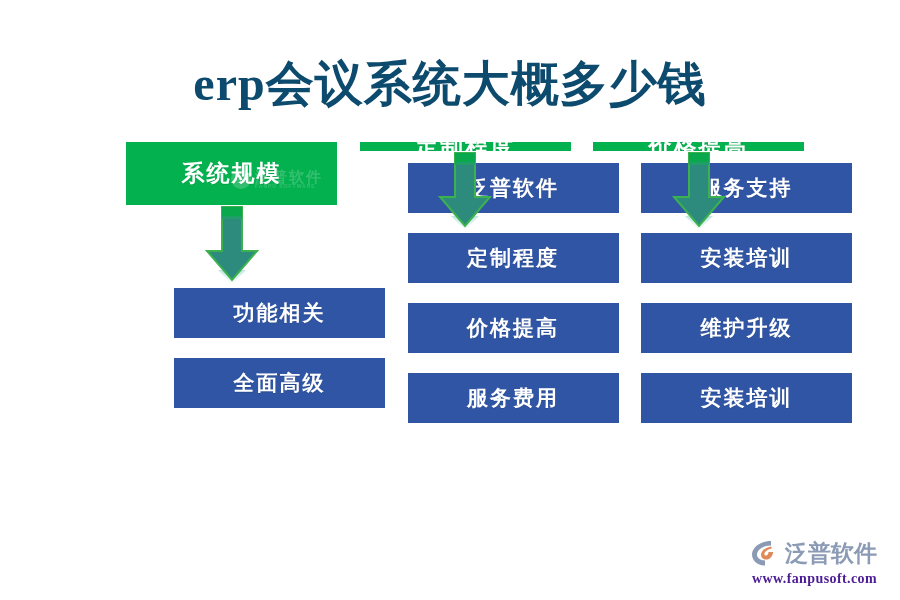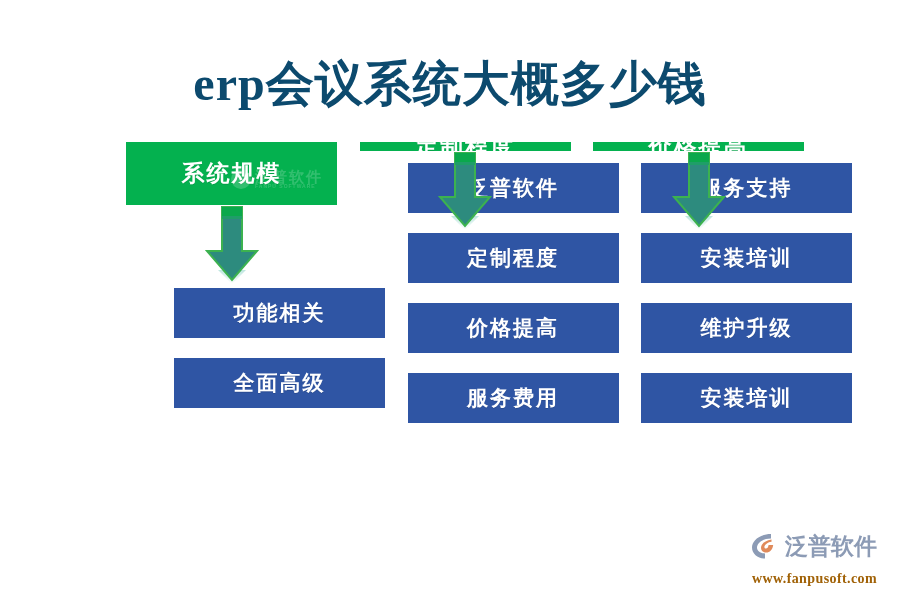--- a/index.html
+++ b/index.html
@@ -182,26 +182,26 @@
   #logo-name {
     font-family: "Liberation Sans", sans-serif;
     font-size: 23px;
     font-weight: 700;
     color: #8c9bb5;
     letter-spacing: 0px;
     white-space: nowrap;
     line-height: 1;
   }
   #logo-url {
-    margin-top: 11px;
+    margin-top: 4px;
     margin-left: 2px;
     font-family: "Liberation Serif", "DejaVu Serif", serif;
     font-size: 14px;
     font-weight: 700;
-    color: #a16207;
+    color: #4c1d95;
     letter-spacing: 0.4px;
     white-space: nowrap;
     line-height: 1;
   }
 </style>
 </head>
 <body>
 
 <div id="page">
 

